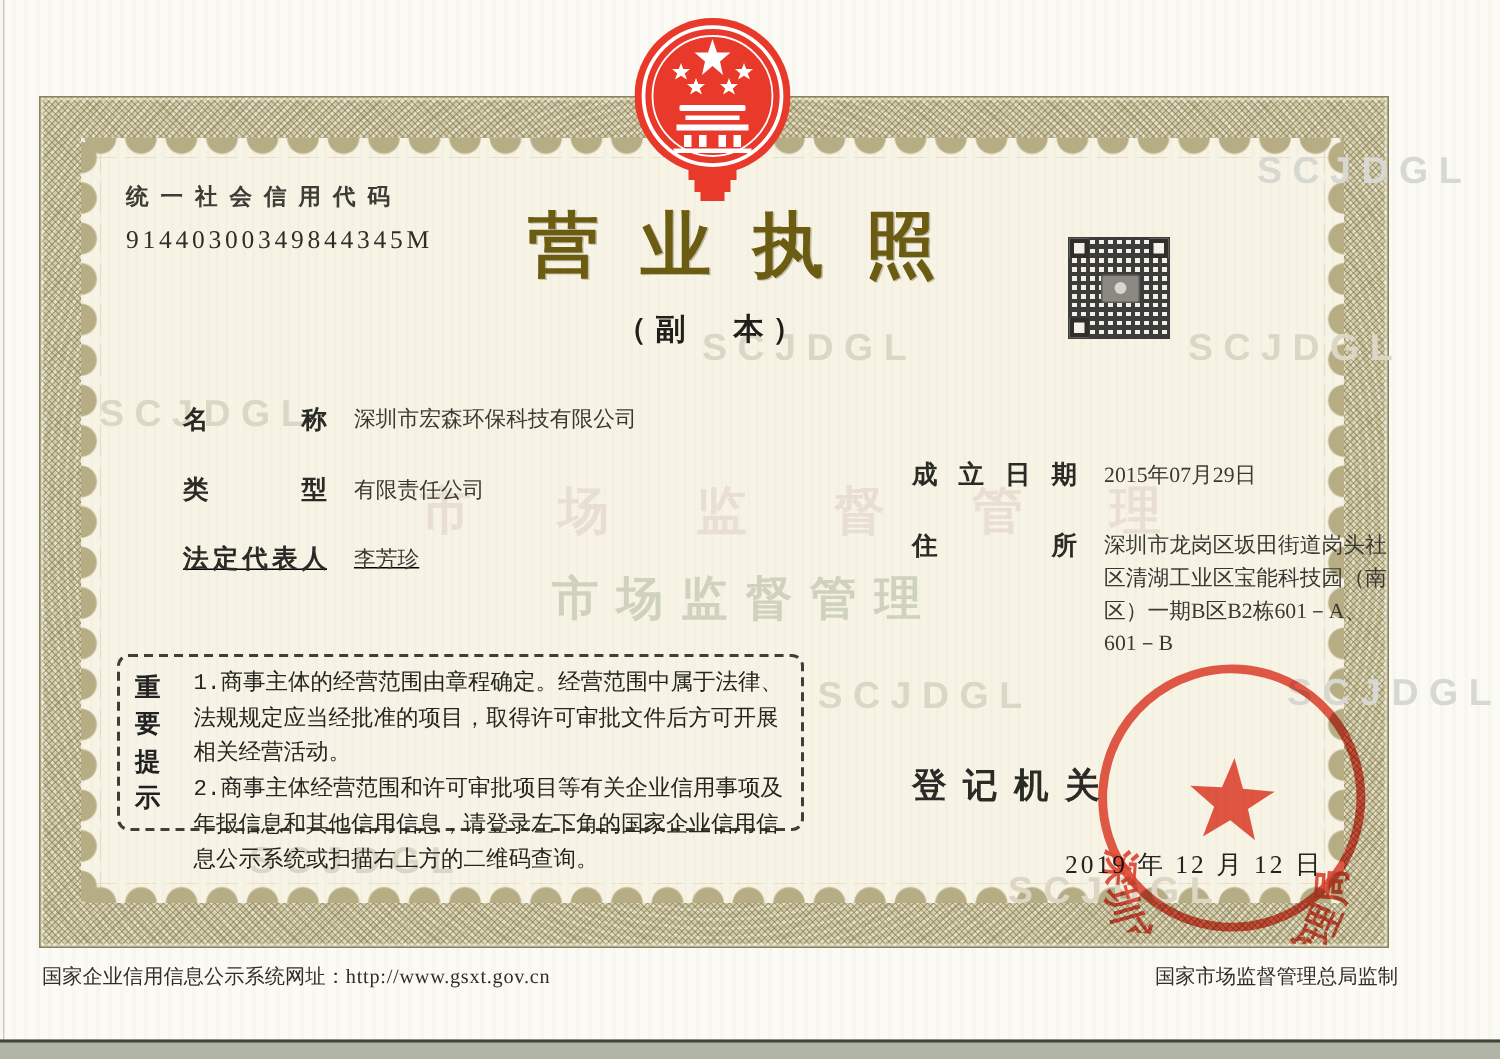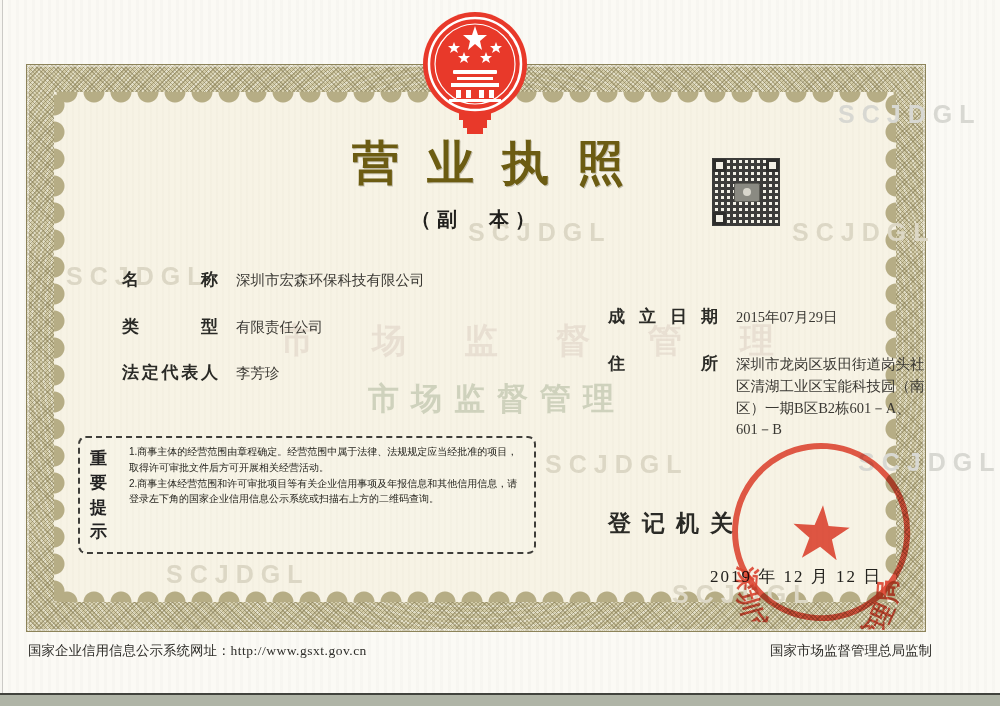--- a/index.html
+++ b/index.html
@@ -76,21 +76,21 @@
     text-align:justify;text-align-last:justify;flex:none;white-space:pre;}
   .flabel.wide{width:110px;}
   .fvalue{font-family:"Liberation Serif",serif;font-size:14.5px;color:#3a3833;
     padding-top:2px;margin-left:18px;line-height:1.5;}
   
   .notice{position:absolute;left:78px;top:436px;width:458px;height:118px;
     border:2px dashed #3f3e3a;border-radius:8px;display:flex;box-sizing:border-box;
     padding:6px 8px 6px 8px;background:rgba(255,255,255,.08);}
   .notice-label{width:30px;flex:none;display:flex;flex-direction:column;
     justify-content:space-between;padding:3px 2px;font-size:17px;font-weight:700;color:#222;}
-  .notice-body{font-size:10px;line-height:1.58;color:#26251f;padding-left:7px;}
+  .notice-body{font-size:15px;line-height:1.58;color:#26251f;padding-left:7px;font-family:Liberation Mono, monospace;}
   .notice-body p{margin:0;}
   
   .registry{position:absolute;left:608px;top:508px;font-size:23px;font-weight:700;
     letter-spacing:11px;color:#2a2a26;}
   .issue-date{position:absolute;left:710px;top:565px;font-family:"Liberation Serif",serif;
     font-size:17px;letter-spacing:2px;color:#23221e;}
   .seal{position:absolute;left:727px;top:438px;mix-blend-mode:multiply;opacity:.92;
     transform:rotate(4deg);}
   
   .footer-left{position:absolute;left:28px;top:642px;font-size:13.5px;color:#2e2d29;}
@@ -142,40 +142,44 @@
         <rect x="28" y="75" width="48" height="4"></rect>
         <rect x="33" y="82" width="5" height="8"></rect>
         <rect x="43" y="82" width="5" height="8"></rect>
         <rect x="56" y="82" width="5" height="8"></rect>
         <rect x="66" y="82" width="5" height="8"></rect>
         <rect x="26" y="91" width="52" height="3"></rect>
       </g>
     </svg>
   </div>
 
+  <div class="credit-block">
+    <div class="credit-label">统一社会信用代码</div>
+    <div class="credit-code">91440300349844345M</div>
+  </div>
 
   <div class="title">营业执照</div>
   <div class="subtitle">（副　本）</div>
 
   <div class="qr">
     <div class="finder f1"></div>
     <div class="finder f2"></div>
     <div class="finder f3"></div>
     <div class="logo"></div>
   </div>
 
   <div class="field" style="left:122px;top:315px;">
     <span class="flabel">类　　型</span>
     <span class="fvalue">有限责任公司</span>
   </div>
   <div class="field" style="left:122px;top:268px;">
     <span class="flabel">名　　称</span>
     <span class="fvalue">深圳市宏森环保科技有限公司</span>
   </div>
-  <div class="field" style="left:122px;top:361px;">
+  <div class="field" style="left:122px;top:361px;text-decoration:underline;">
     <span class="flabel">法定代表人</span>
     <span class="fvalue">李芳珍</span>
   </div>
 
   <div class="field" style="left:608px;top:305px;">
     <span class="flabel wide">成立日期</span>
     <span class="fvalue">2015年07月29日</span>
   </div>
   <div class="field" style="left:608px;top:352px;width:322px;">
     <span class="flabel wide">住　　所</span>

